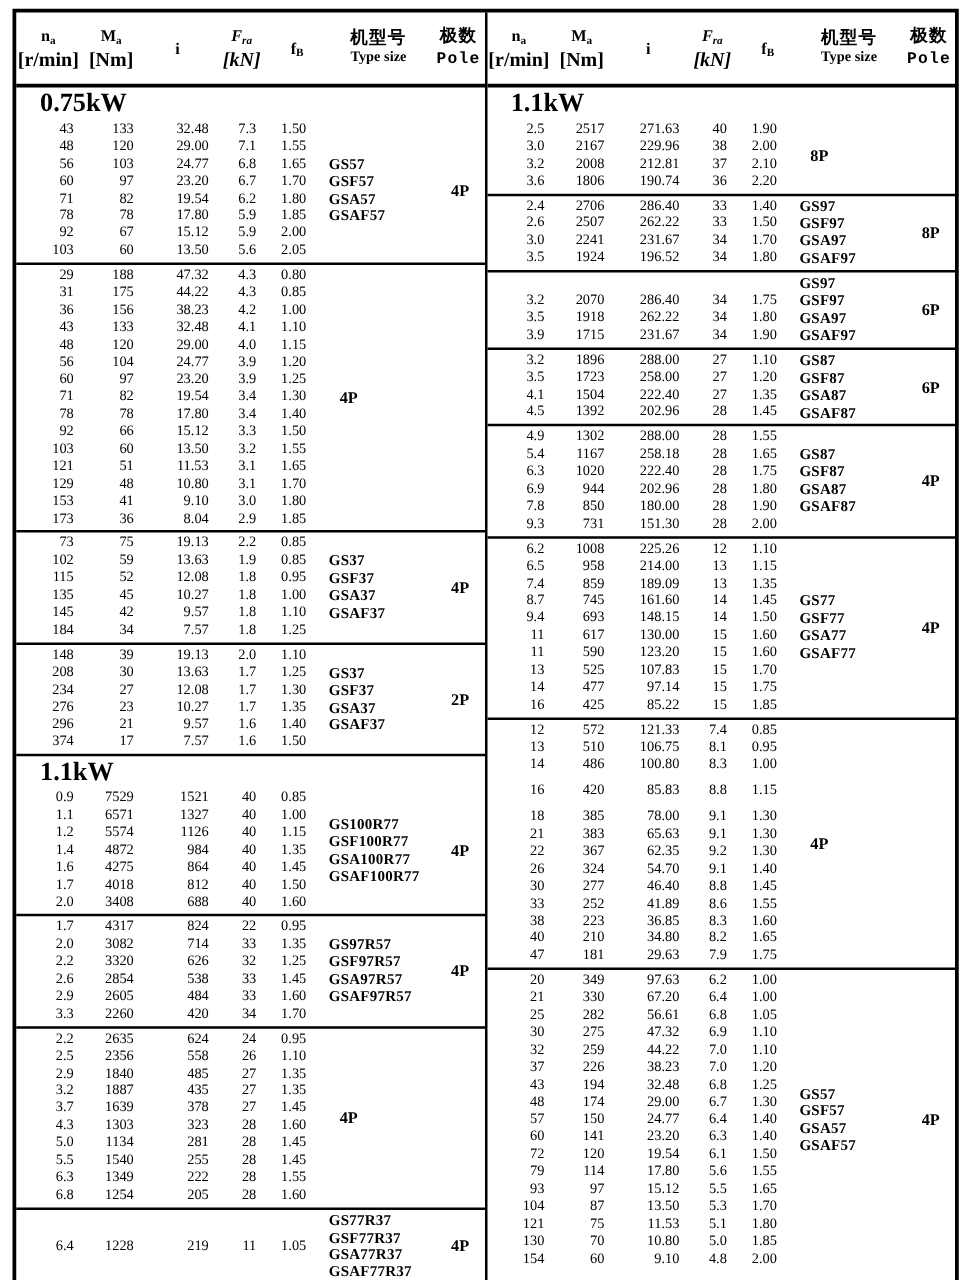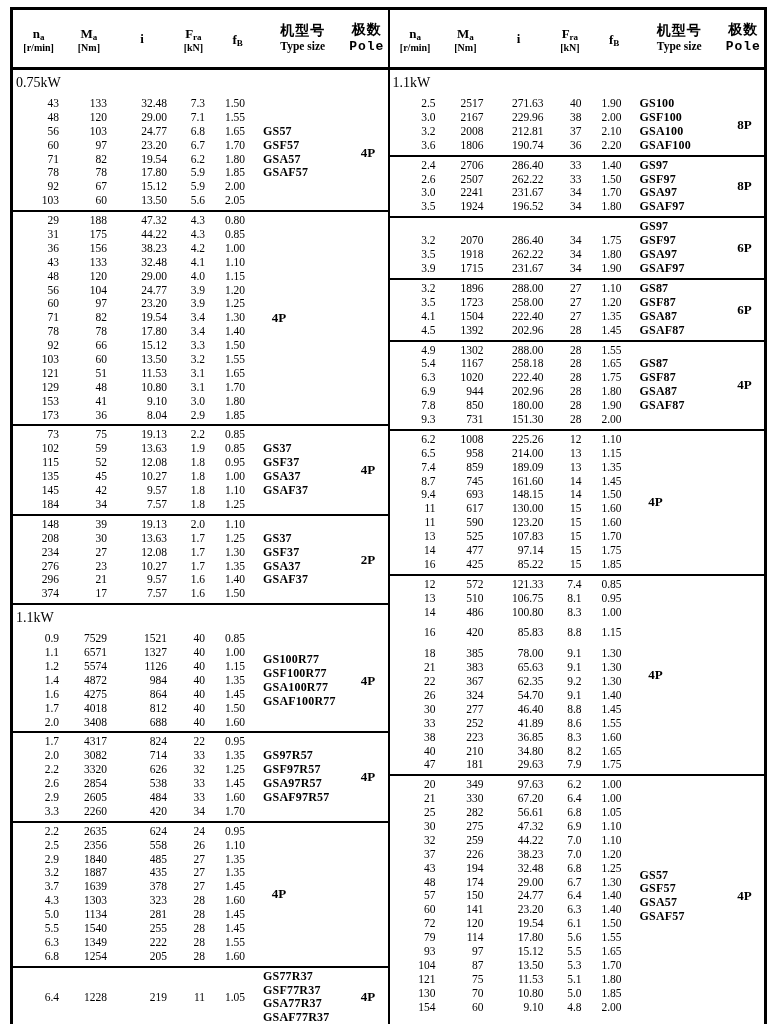--- a/index.html
+++ b/index.html
@@ -6,35 +6,35 @@
   body{width:780px;height:1024px;position:relative;font-family:"Liberation Serif","DejaVu Serif",serif;color:#000;}
   .sheet{position:absolute;left:10px;top:7px;width:757px;min-height:1003px;border:3px solid #000;display:flex;background:#fff;box-sizing:border-box;}
   .half{flex:1;display:flex;flex-direction:column;min-width:0;}
   .half.leftside{border-right:2px solid #000;}
 
   
   .half-header{display:flex;align-items:center;height:57px;border-bottom:3px solid #000000;font-weight:bold;flex:0 0 auto;}
   .hc{text-align:center;line-height:1.2;}
   .hc .base{font-size:13px;}
   .hc sub{font-size:9px;vertical-align:-2px;}
-  .hc .unit{font-size:10px;display:block;}
+  .hc .unit{font-size:16px;display:block;}
   .h-na{width:52px;}
   .h-ma{width:50px;}
   .h-i{width:58px;font-size:13px;}
-  .h-fra{width:46px;}
+  .h-fra{width:46px;font-style:italic;}
   .h-fb{width:44px;}
   .h-type{width:88px;}
   .h-pole{width:42px;}
   .cjk{font-size:14px;letter-spacing:1px;display:block;white-space:nowrap;}
   .type-en{font-size:11.5px;display:block;}
   .pole-en{font-family:Liberation Mono, monospace;font-size:13px;font-weight:600;letter-spacing:1px;display:block;}
 
   
   .col-body{flex:1;display:flex;flex-direction:column;}
-  .section-title{font-size:14px;font-weight:normal;line-height:25px;padding-left:3px;flex:0 0 auto;}
+  .section-title{font-size:21px;font-weight:bold;line-height:25px;padding-left:19px;flex:0 0 auto;}
   .bt{border-top:2px solid #000;}
   .bt-thick{border-top:2.5px solid #000;}
 
   .block{display:flex;padding:2px 0 2px 0;flex:0 0 auto;}
   .data-rows{display:flex;flex-direction:column;width:246px;justify-content:flex-start;}
   .data-row{display:flex;height:13.9px;line-height:13.9px;font-size:11.5px;flex:0 0 auto;}
   .gap-after{margin-bottom:7px;}
   .cell{text-align:right;box-sizing:border-box;}
   .c-na{width:46px;}
   .c-ma{width:50px;padding-right:2px;}
@@ -646,26 +646,20 @@
               <div class="cell c-fb">2.10</div>
             </div>
             <div class="data-row">
               <div class="cell c-na">3.6</div>
               <div class="cell c-ma">1806</div>
               <div class="cell c-i">190.74</div>
               <div class="cell c-fra">36</div>
               <div class="cell c-fb">2.20</div>
             </div>
           </div>
-          <div class="models">
-            <div class="model">GS100</div>
-            <div class="model">GSF100</div>
-            <div class="model">GSA100</div>
-            <div class="model">GSAF100</div>
-          </div>
           <div class="pole">
             <div class="pole-label">8P</div>
           </div>
         </div>
         <div class="block bt">
           <div class="data-rows">
             <div class="data-row">
               <div class="cell c-na">2.4</div>
               <div class="cell c-ma">2706</div>
               <div class="cell c-i">286.40</div>
@@ -899,20 +893,26 @@
               <div class="cell c-fra">15</div>
               <div class="cell c-fb">1.75</div>
             </div>
             <div class="data-row">
               <div class="cell c-na">16</div>
               <div class="cell c-ma">425</div>
               <div class="cell c-i">85.22</div>
               <div class="cell c-fra">15</div>
               <div class="cell c-fb">1.85</div>
             </div>
+          </div>
+          <div class="models">
+            <div class="model">GS77</div>
+            <div class="model">GSF77</div>
+            <div class="model">GSA77</div>
+            <div class="model">GSAF77</div>
           </div>
           <div class="pole">
             <div class="pole-label">4P</div>
           </div>
         </div>
         <div class="block bt">
           <div class="data-rows">
             <div class="data-row">
               <div class="cell c-na">12</div>
               <div class="cell c-ma">572</div>

